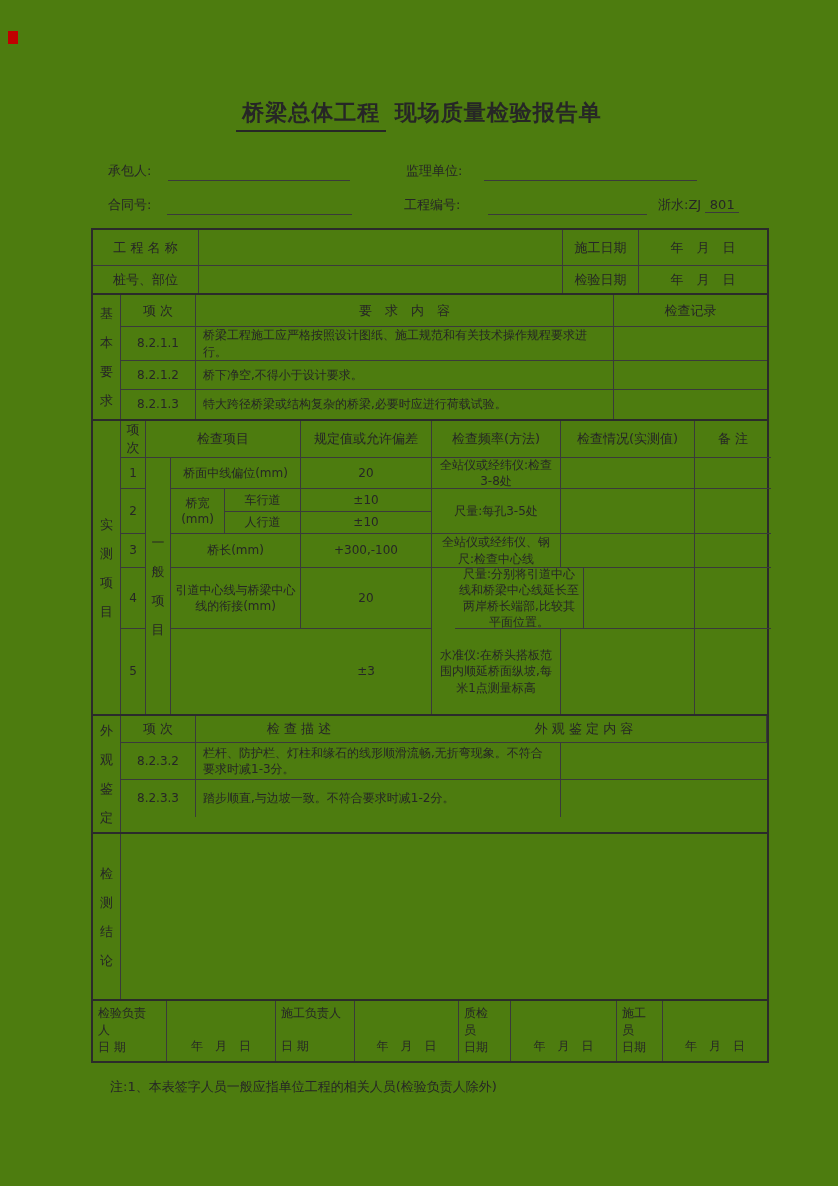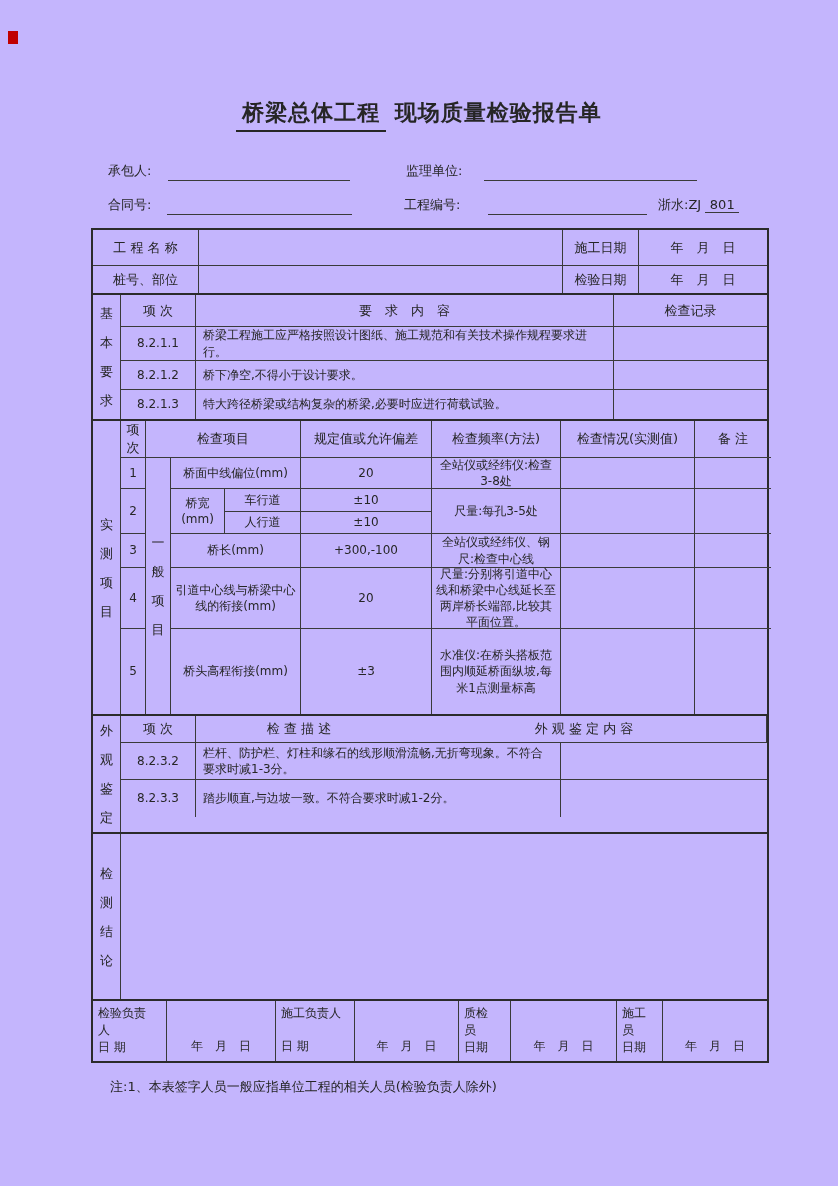--- a/index.html
+++ b/index.html
@@ -3,21 +3,21 @@
 <meta charset="utf-8">
 <style>
   :root{
     --line:#3a3a3a;
     --line-strong:#2b2b2b;
     --ink:#262626;
   }
   *{box-sizing:border-box;margin:0;padding:0;}
   html,body{background:#ffffff;}
   body{font-family:"DejaVu Sans",sans-serif;color:var(--ink);}
-  .page{position:relative;width:838px;height:1186px;background:#c4b5fd;overflow:hidden;}
+  .page{position:relative;width:838px;height:1186px;background:#4d7c0f;overflow:hidden;}
 
   .red-mark{position:absolute;left:8px;top:31px;width:10px;height:13px;background:#c00000;}
 
   .title{position:absolute;left:0;right:0;top:98px;text-align:center;
          font-size:22px;font-weight:bold;letter-spacing:1px;}
   .title .u{display:inline-block;border-bottom:2px solid var(--ink);padding:0 6px 2px 6px;}
 
   .info-line{position:absolute;left:0;right:0;height:22px;font-size:13px;}
   .info-line .lbl{position:absolute;top:0;white-space:nowrap;}
   .uline{position:absolute;top:0;height:19px;border-bottom:1px solid var(--line);}
@@ -166,26 +166,25 @@
         <div class="cell br bb" style="grid-column:1;grid-row:5;">3</div>
         <div class="cell br bb" style="grid-column:3/5;grid-row:5;">桥长(mm)</div>
         <div class="cell br bb" style="grid-column:5;grid-row:5;">+300,-100</div>
         <div class="cell br bb" style="grid-column:6;grid-row:5;">全站仪或经纬仪、钢尺:检查中心线</div>
         <div class="cell br bb" style="grid-column:7;grid-row:5;"></div>
         <div class="cell bb" style="grid-column:8;grid-row:5;"></div>
 
         <div class="cell br bb" style="grid-column:1;grid-row:6;">4</div>
         <div class="cell br bb" style="grid-column:3/5;grid-row:6;">引道中心线与桥梁中心线的衔接(mm)</div>
         <div class="cell br bb" style="grid-column:5;grid-row:6;">20</div>
-        <div class="cell br bb" style="grid-column:6;grid-row:6;">尺量:分别将引道中心线和桥梁中心线延长至两岸桥长端部,比较其平面位置。</div>
+        <div class="cell br bb" style="grid-column:6;grid-row:6;margin-left:23px;">尺量:分别将引道中心线和桥梁中心线延长至两岸桥长端部,比较其平面位置。</div>
         <div class="cell br bb" style="grid-column:7;grid-row:6;"></div>
         <div class="cell bb" style="grid-column:8;grid-row:6;"></div>
 
         <div class="cell br" style="grid-column:1;grid-row:7;">5</div>
-        <div class="cell br" style="grid-column:3/5;grid-row:7;">桥头高程衔接(mm)</div>
         <div class="cell br" style="grid-column:5;grid-row:7;">±3</div>
         <div class="cell br" style="grid-column:6;grid-row:7;">水准仪:在桥头搭板范围内顺延桥面纵坡,每米1点测量标高</div>
         <div class="cell br" style="grid-column:7;grid-row:7;"></div>
         <div class="cell" style="grid-column:8;grid-row:7;"></div>
       </div>
     </div>
 
     <div class="section">
       <div class="vcell br">
         <span class="vtext">外观鉴定</span>

